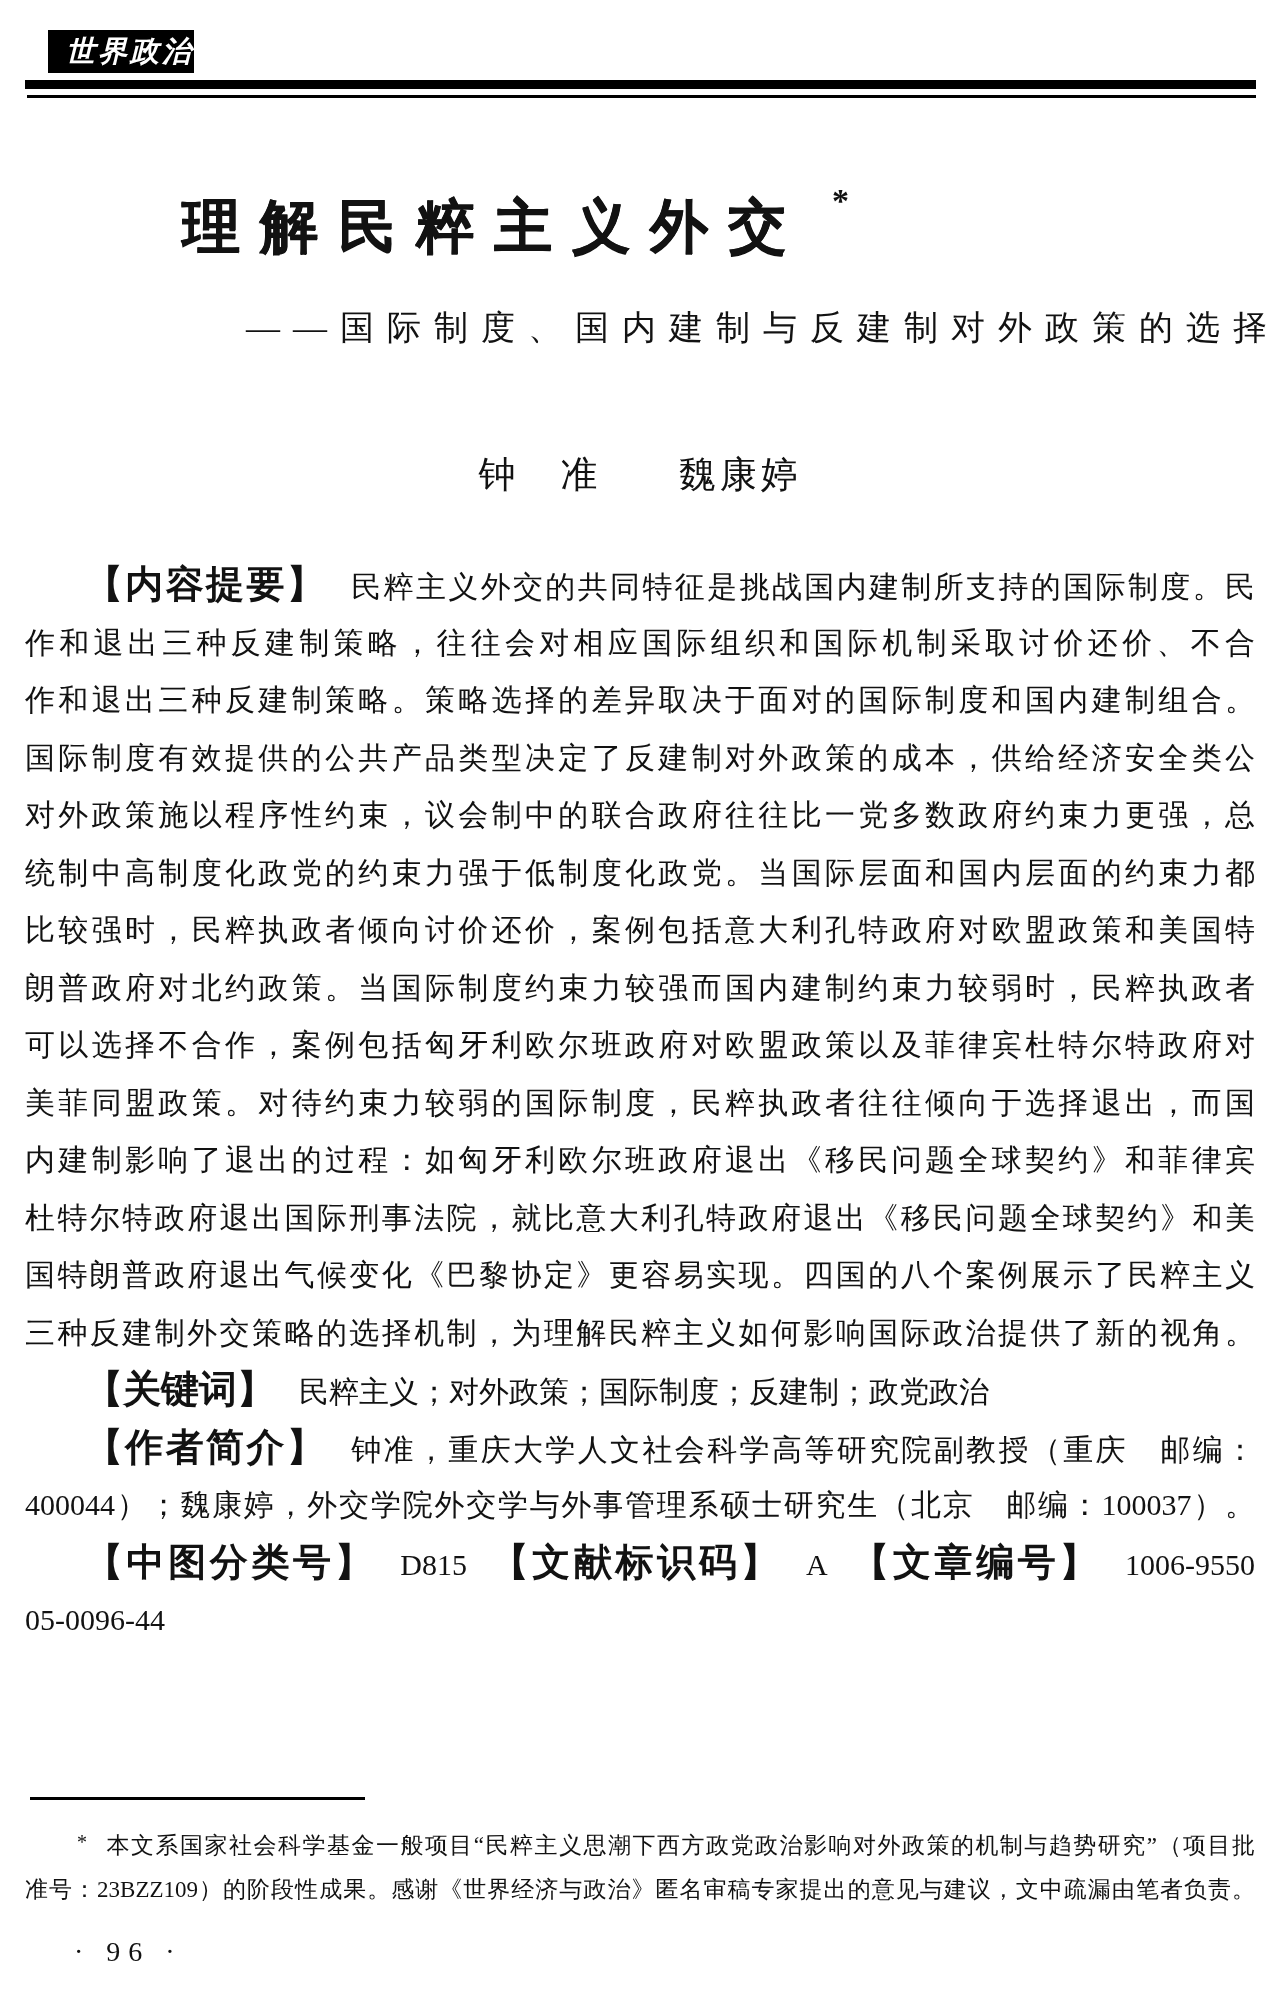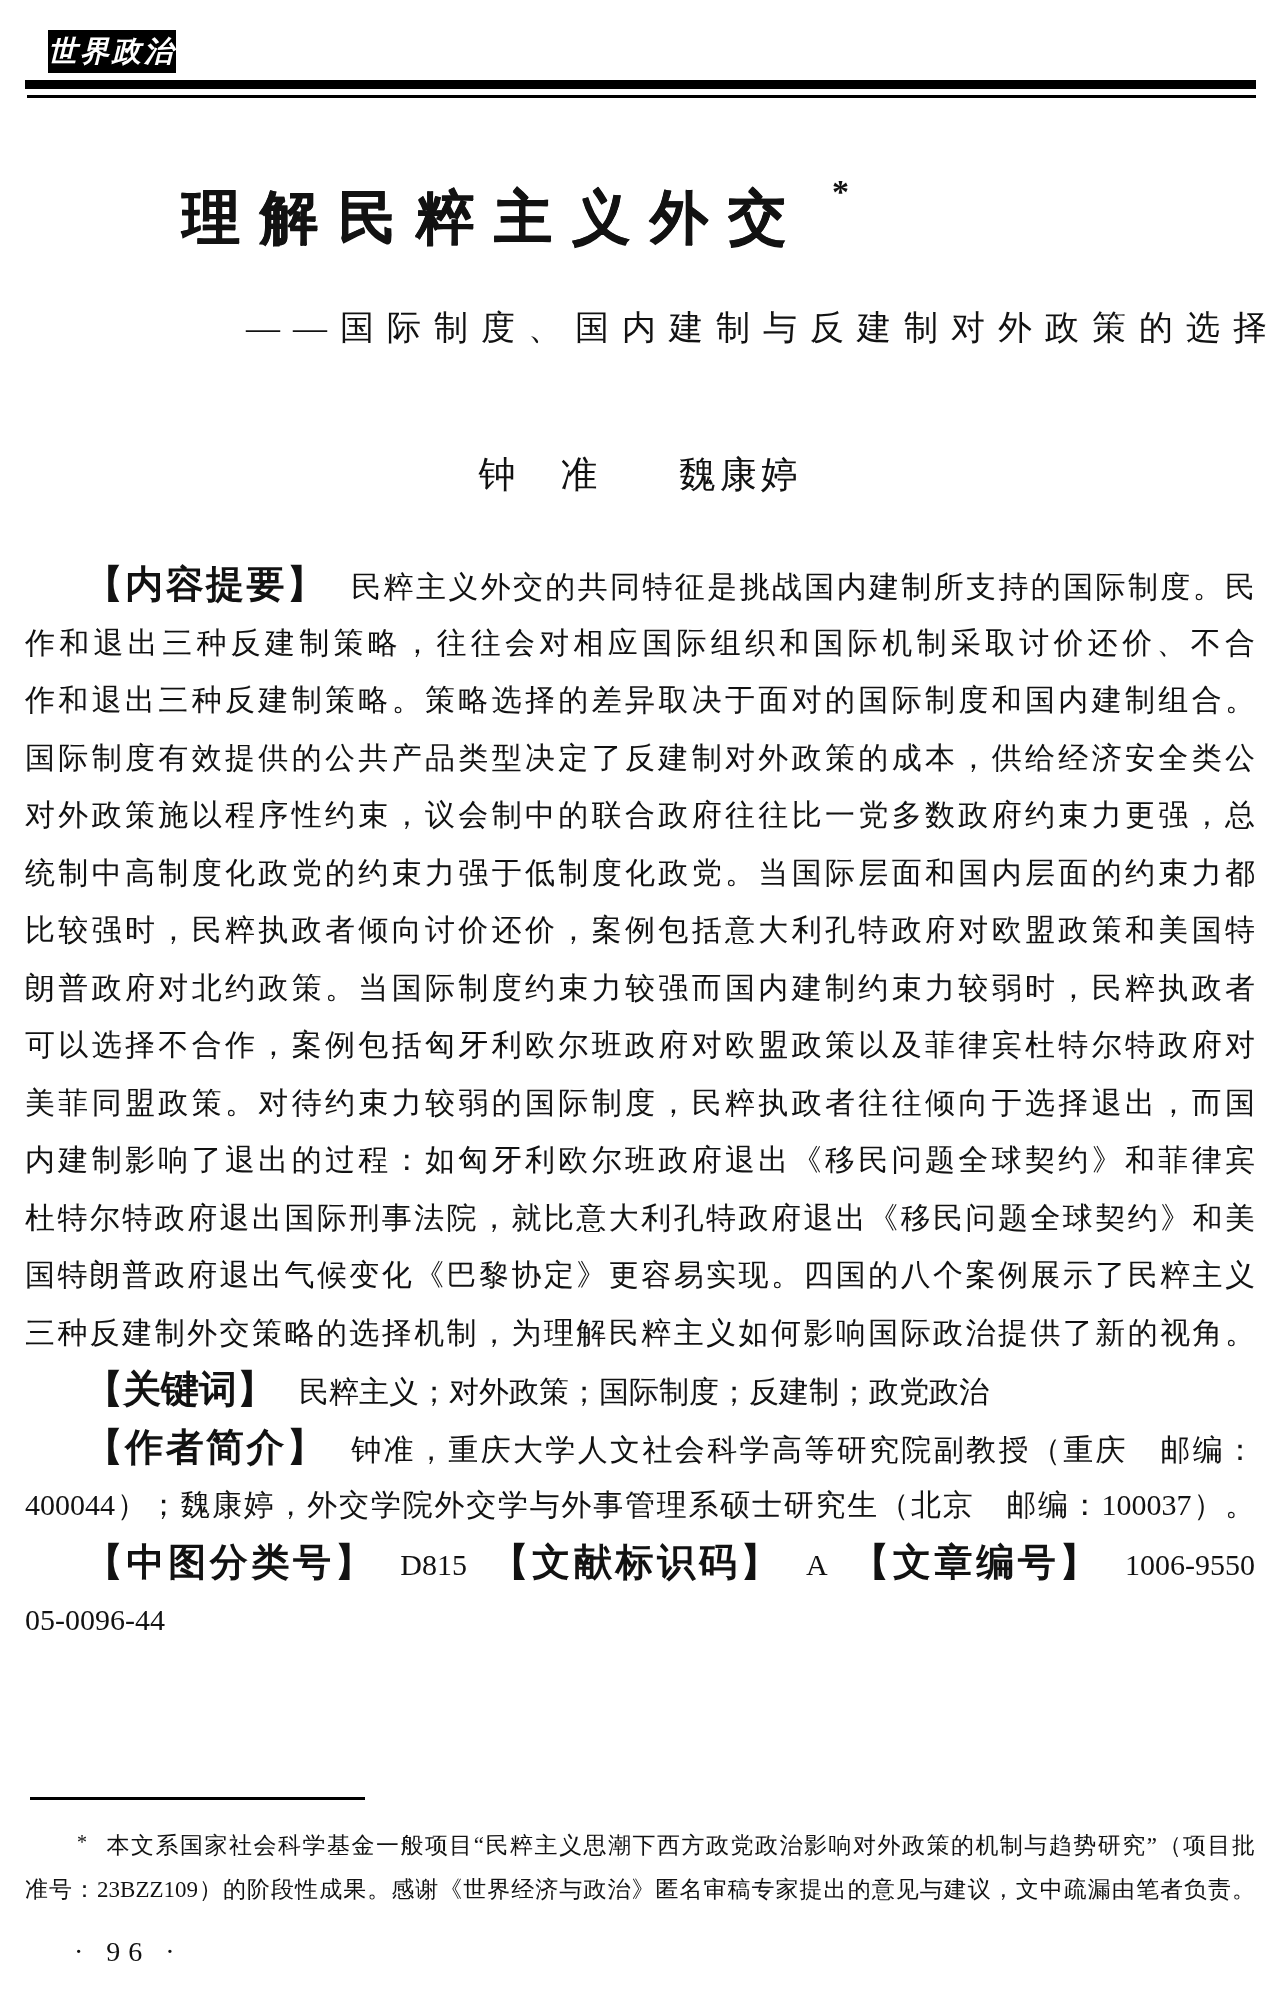--- a/index.html
+++ b/index.html
@@ -10,42 +10,42 @@
     background: #ffffff;
     color: #121212;
     font-family: "Liberation Serif", "DejaVu Serif", serif;
     overflow: hidden;
   }
 
   
   .banner {
     position: absolute;
     left: 48px; top: 30px;
-    width: 128px; height: 43px;
+    width: 146px; height: 43px;
     background: #000;
     display: flex; align-items: center; justify-content: flex-end;
   }
   .banner span {
     color: #fff;
     font-size: 29px;
     font-weight: bold;
     font-style: italic;
     letter-spacing: 3px;
     font-family: "Liberation Serif", "DejaVu Serif", serif;
   }
   .rule-thick { position: absolute; left: 25px; right: 24px; top: 80px;  height: 9px; background: #000; }
   .rule-thin  { position: absolute; left: 27px; right: 24px; top: 95px;  height: 3px; background: #000; }
 
   
   .title {
     position: absolute;
     left: 182px; top: 158px;
     margin: 0;
     font-size: 58px;
-    line-height: 67px;
+    line-height: 86px;
     font-weight: 900;
     letter-spacing: 20px;
     white-space: nowrap;
     text-shadow: 0.6px 0 0 currentColor, 0 0.6px 0 currentColor;
   }
   .title sup {
     font-size: 34px;
     font-weight: bold;
     letter-spacing: 0;
     margin-left: 26px;

